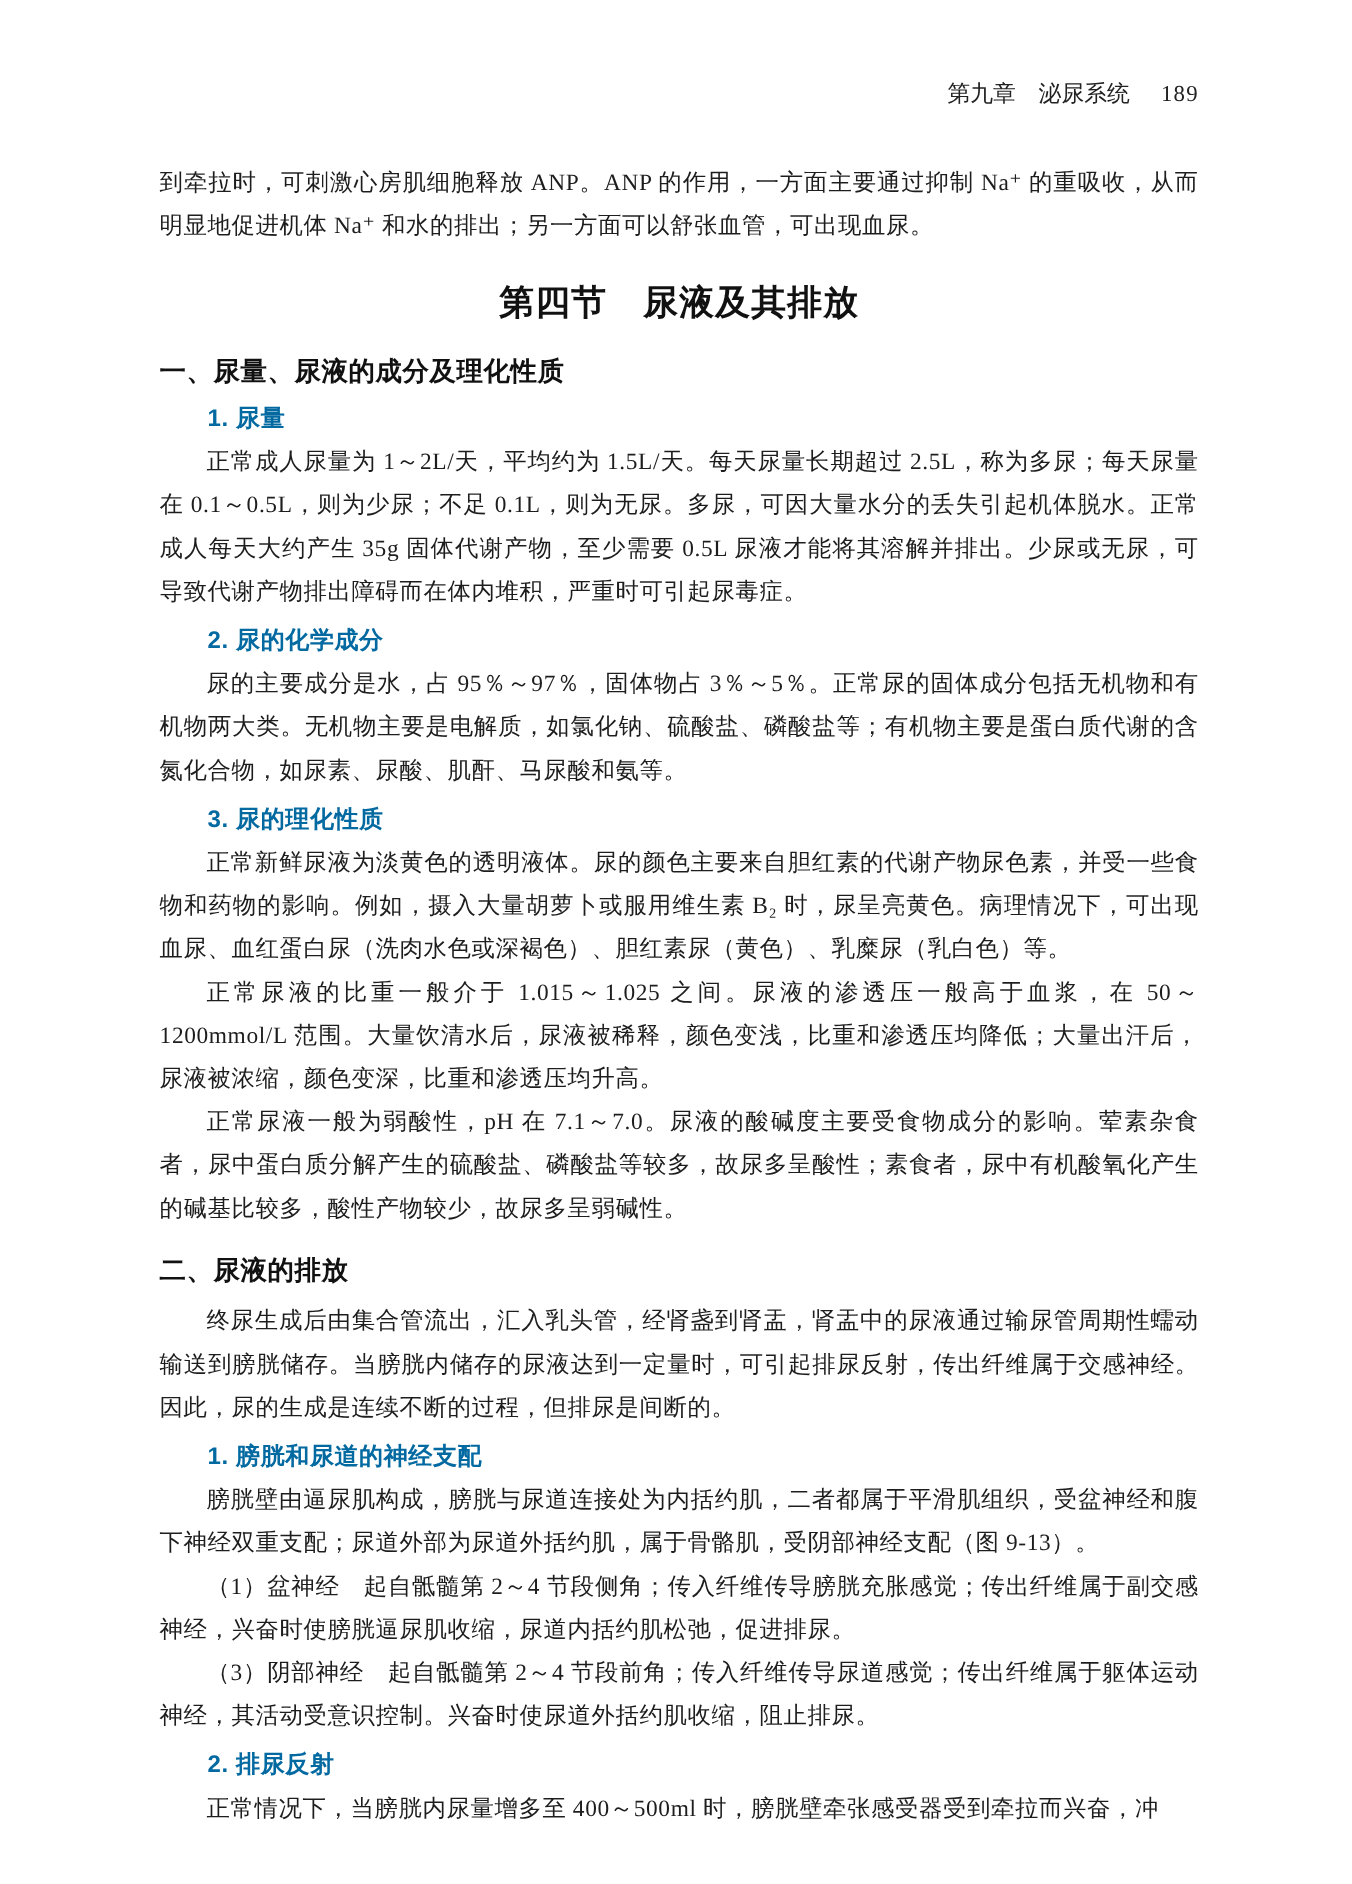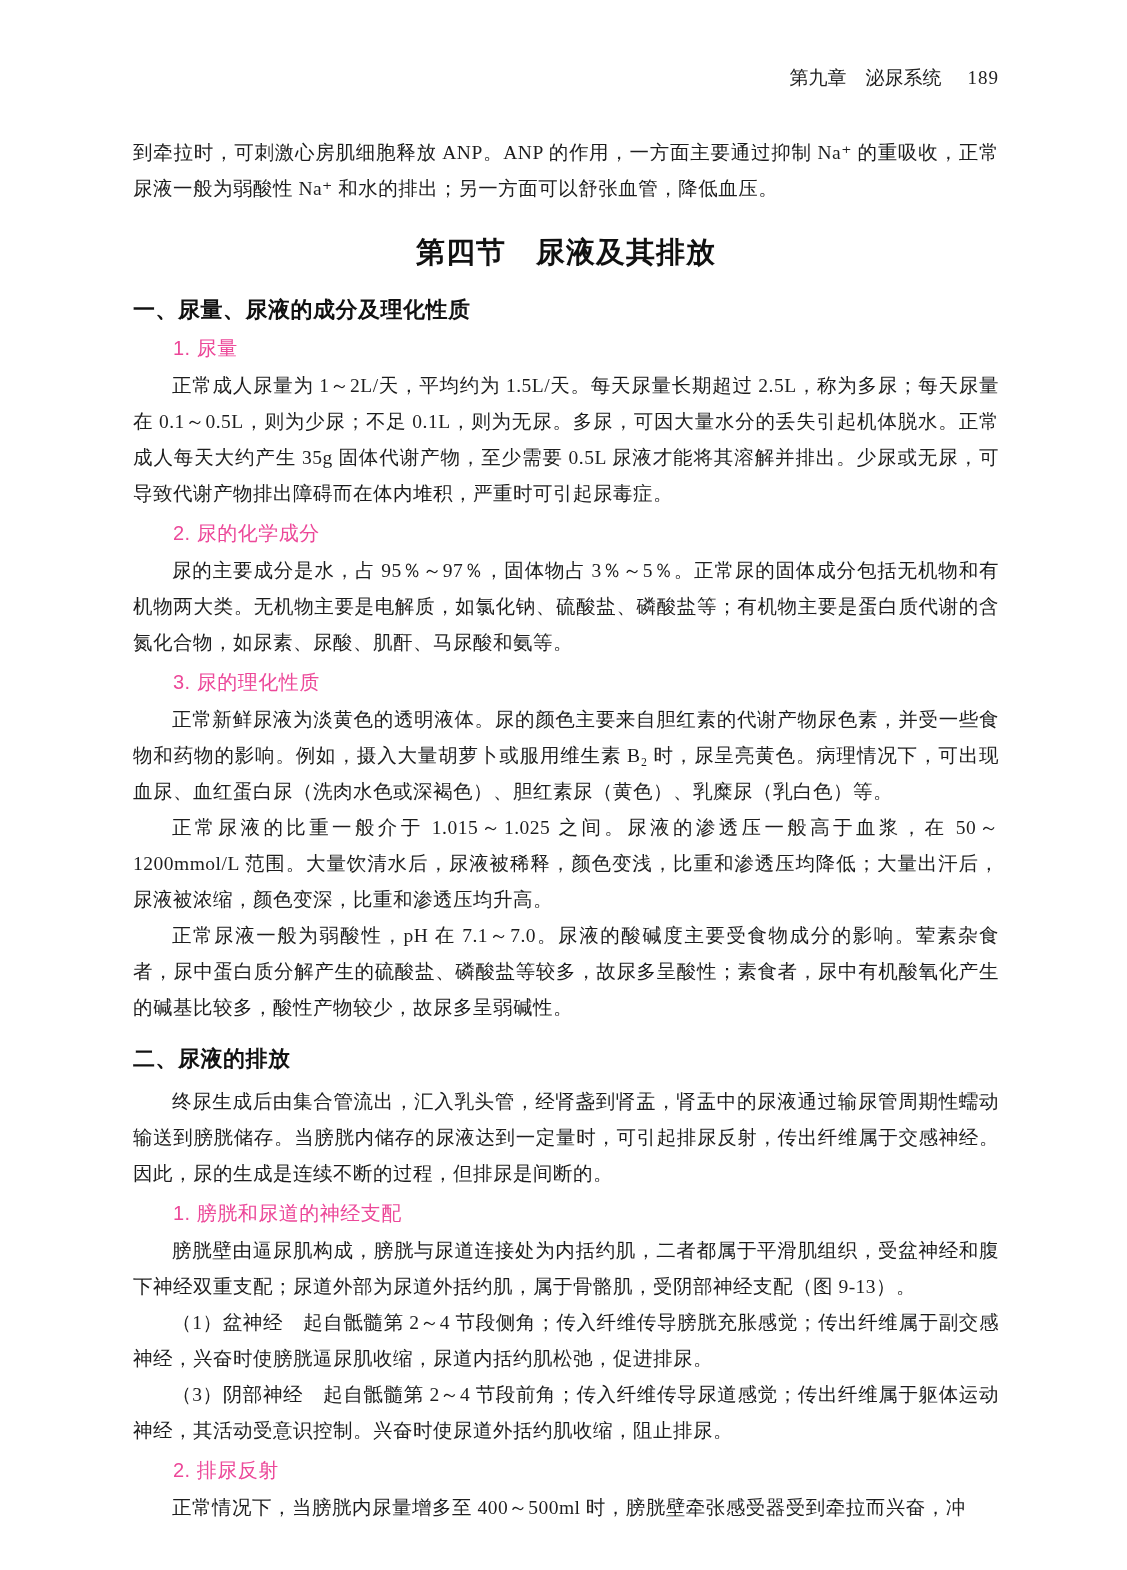--- a/index.html
+++ b/index.html
@@ -47,38 +47,38 @@
     margin:18px 0 10px 0;
     font-family:"Liberation Sans","DejaVu Sans",sans-serif;
     font-weight:bold;
     font-size:22px;
     color:#111;
     letter-spacing:0.5px;
   }
   .h-minor{
     margin:8px 0 6px 0;
     font-family:"Liberation Sans","DejaVu Sans",sans-serif;
-    font-weight:normal;
+    font-weight:bold;
     font-size:20px;
-    color:#ec4899;
+    color:#0369a1;
     text-indent:2em;
     letter-spacing:0.5px;
   }
 </style>
 </head>
 <body>
 
 <div class="page">
 
   <header class="running-head">
     <span class="chapter">第九章　泌尿系统</span>
     <span class="pagenum">189</span>
   </header>
 
-  <p class="body">到牵拉时，可刺激心房肌细胞释放 ANP。ANP 的作用，一方面主要通过抑制 Na⁺ 的重吸收，正常尿液一般为弱酸性 Na⁺ 和水的排出；另一方面可以舒张血管，降低血压。</p>
+  <p class="body">到牵拉时，可刺激心房肌细胞释放 ANP。ANP 的作用，一方面主要通过抑制 Na⁺ 的重吸收，从而明显地促进机体 Na⁺ 和水的排出；另一方面可以舒张血管，可出现血尿。</p>
 
   <h1 class="section-title">第四节　尿液及其排放</h1>
 
   <h2 class="h-major">一、尿量、尿液的成分及理化性质</h2>
 
   <h3 class="h-minor">1. 尿量</h3>
   <p class="body indent">正常成人尿量为 1～2L/天，平均约为 1.5L/天。每天尿量长期超过 2.5L，称为多尿；每天尿量在 0.1～0.5L，则为少尿；不足 0.1L，则为无尿。多尿，可因大量水分的丢失引起机体脱水。正常成人每天大约产生 35g 固体代谢产物，至少需要 0.5L 尿液才能将其溶解并排出。少尿或无尿，可导致代谢产物排出障碍而在体内堆积，严重时可引起尿毒症。</p>
 
   <h3 class="h-minor">2. 尿的化学成分</h3>
   <p class="body indent">尿的主要成分是水，占 95％～97％，固体物占 3％～5％。正常尿的固体成分包括无机物和有机物两大类。无机物主要是电解质，如氯化钠、硫酸盐、磷酸盐等；有机物主要是蛋白质代谢的含氮化合物，如尿素、尿酸、肌酐、马尿酸和氨等。</p>

